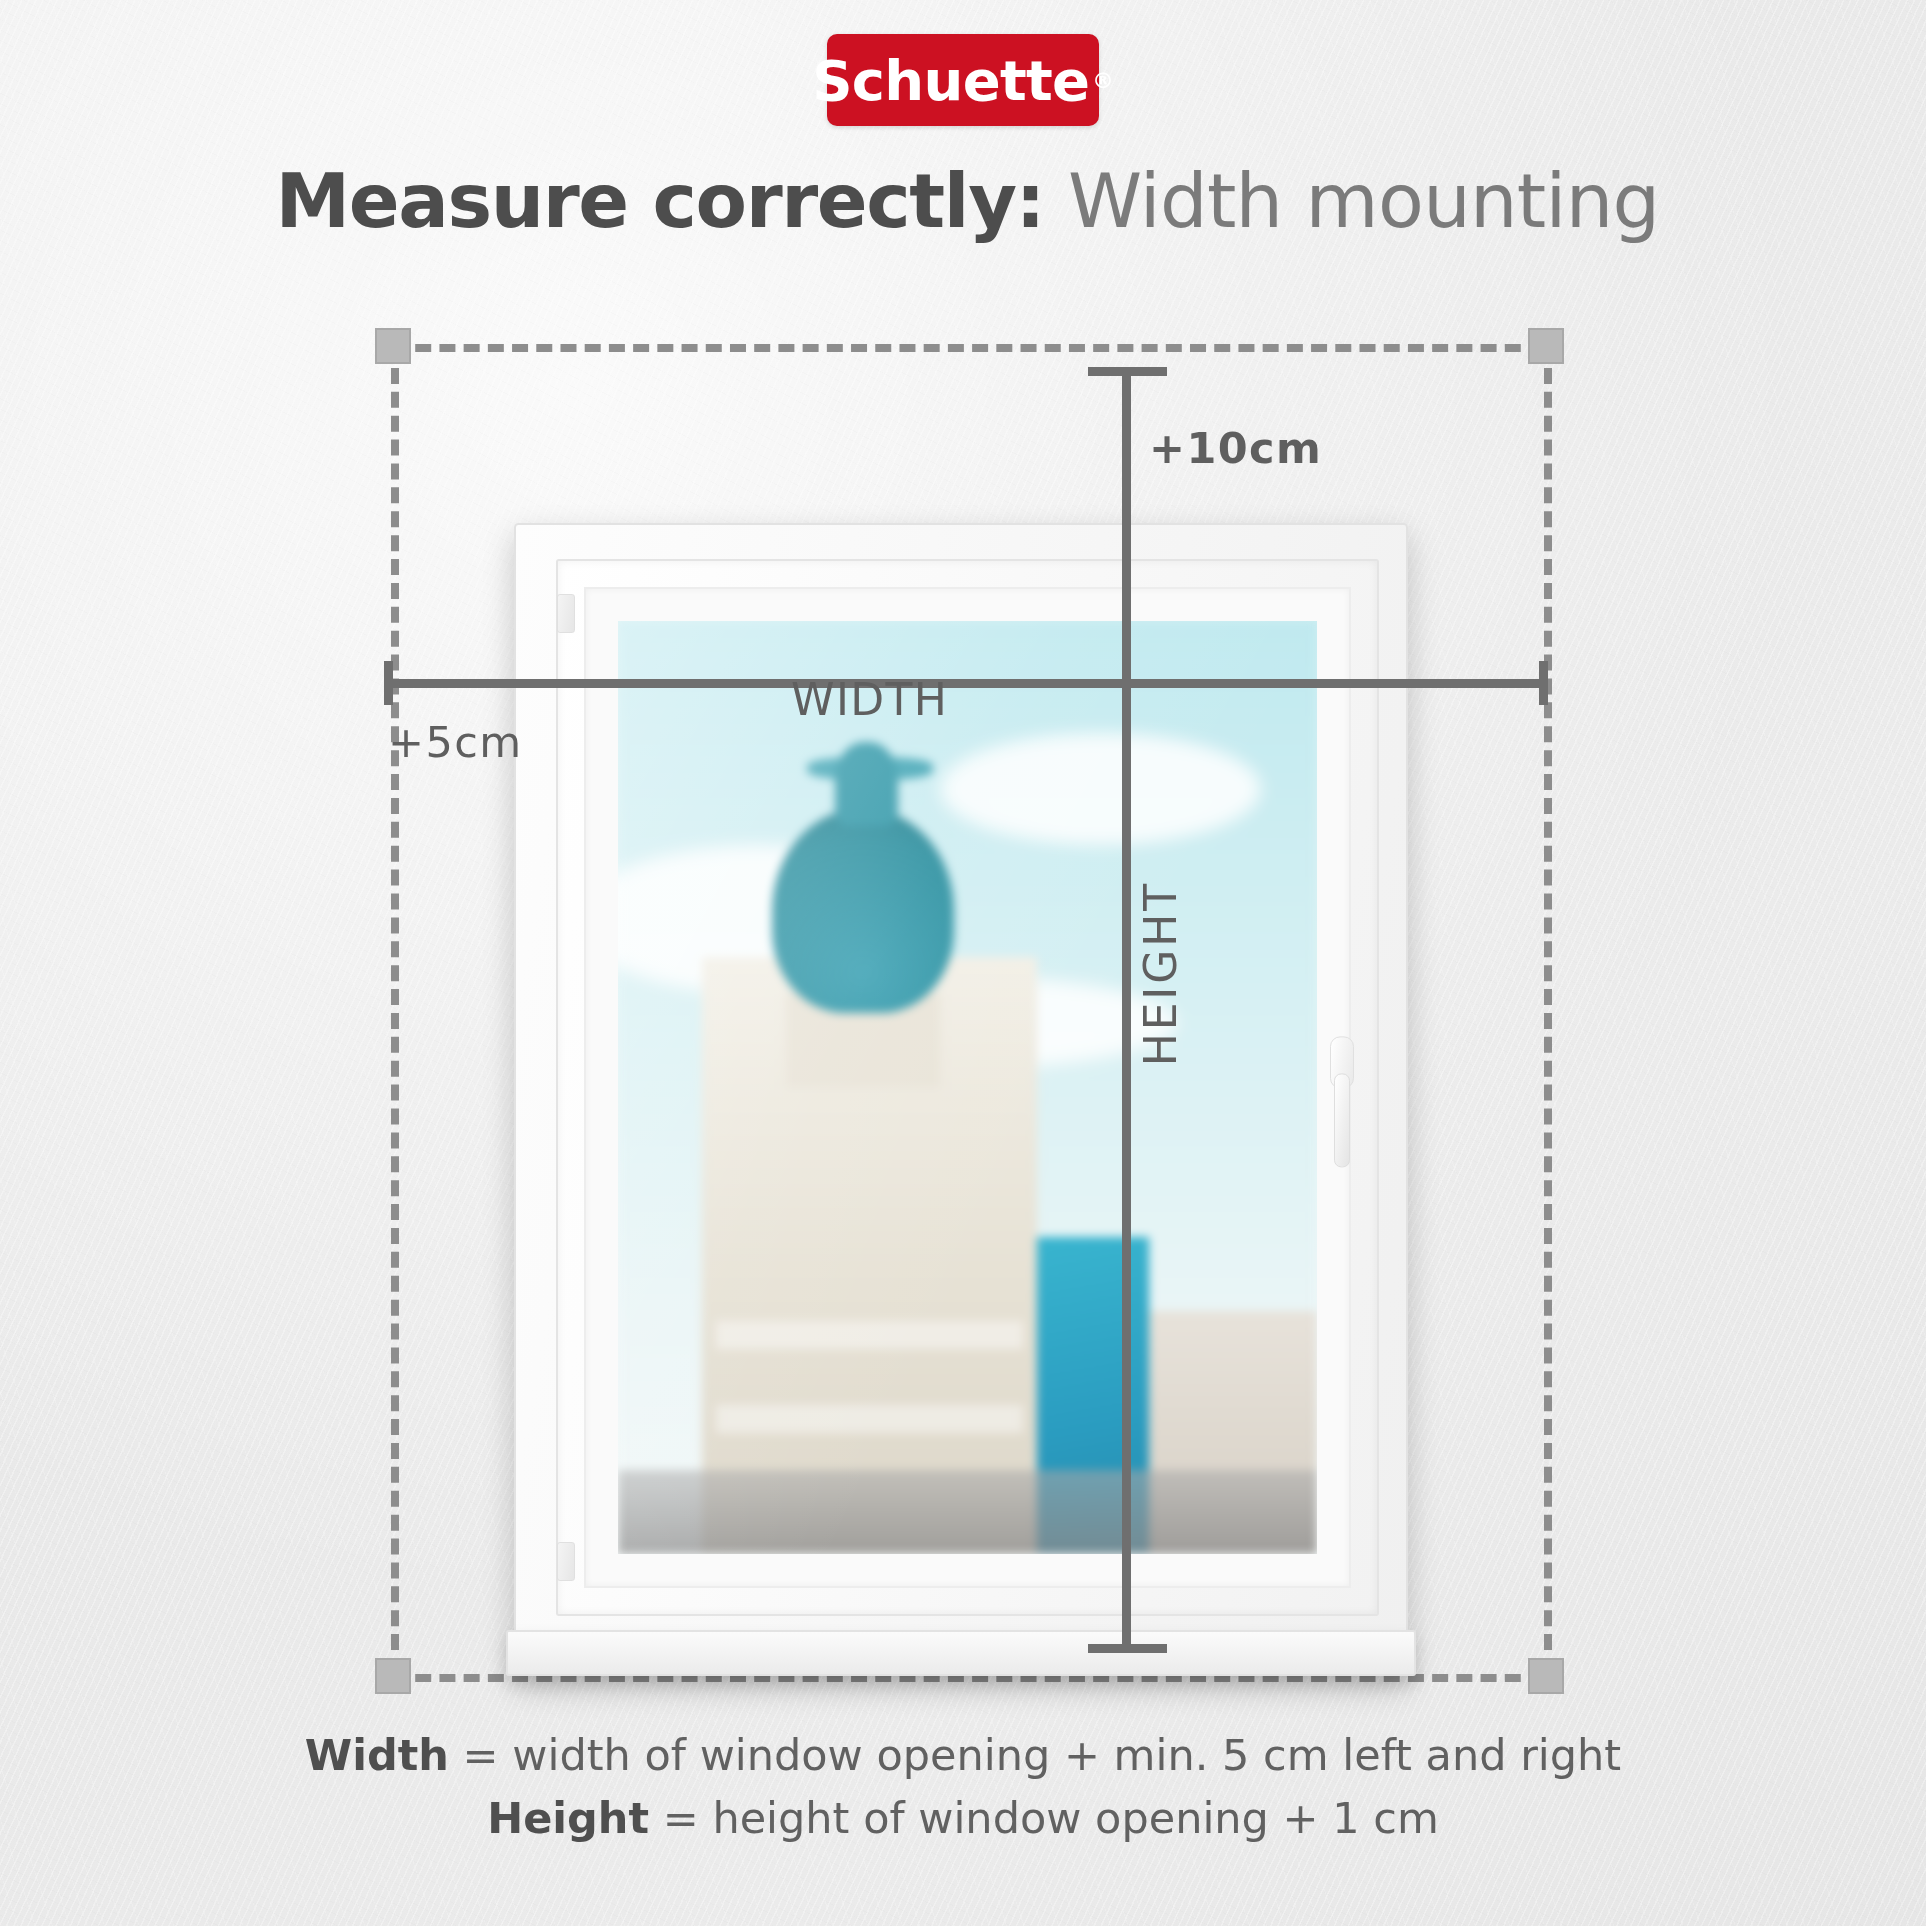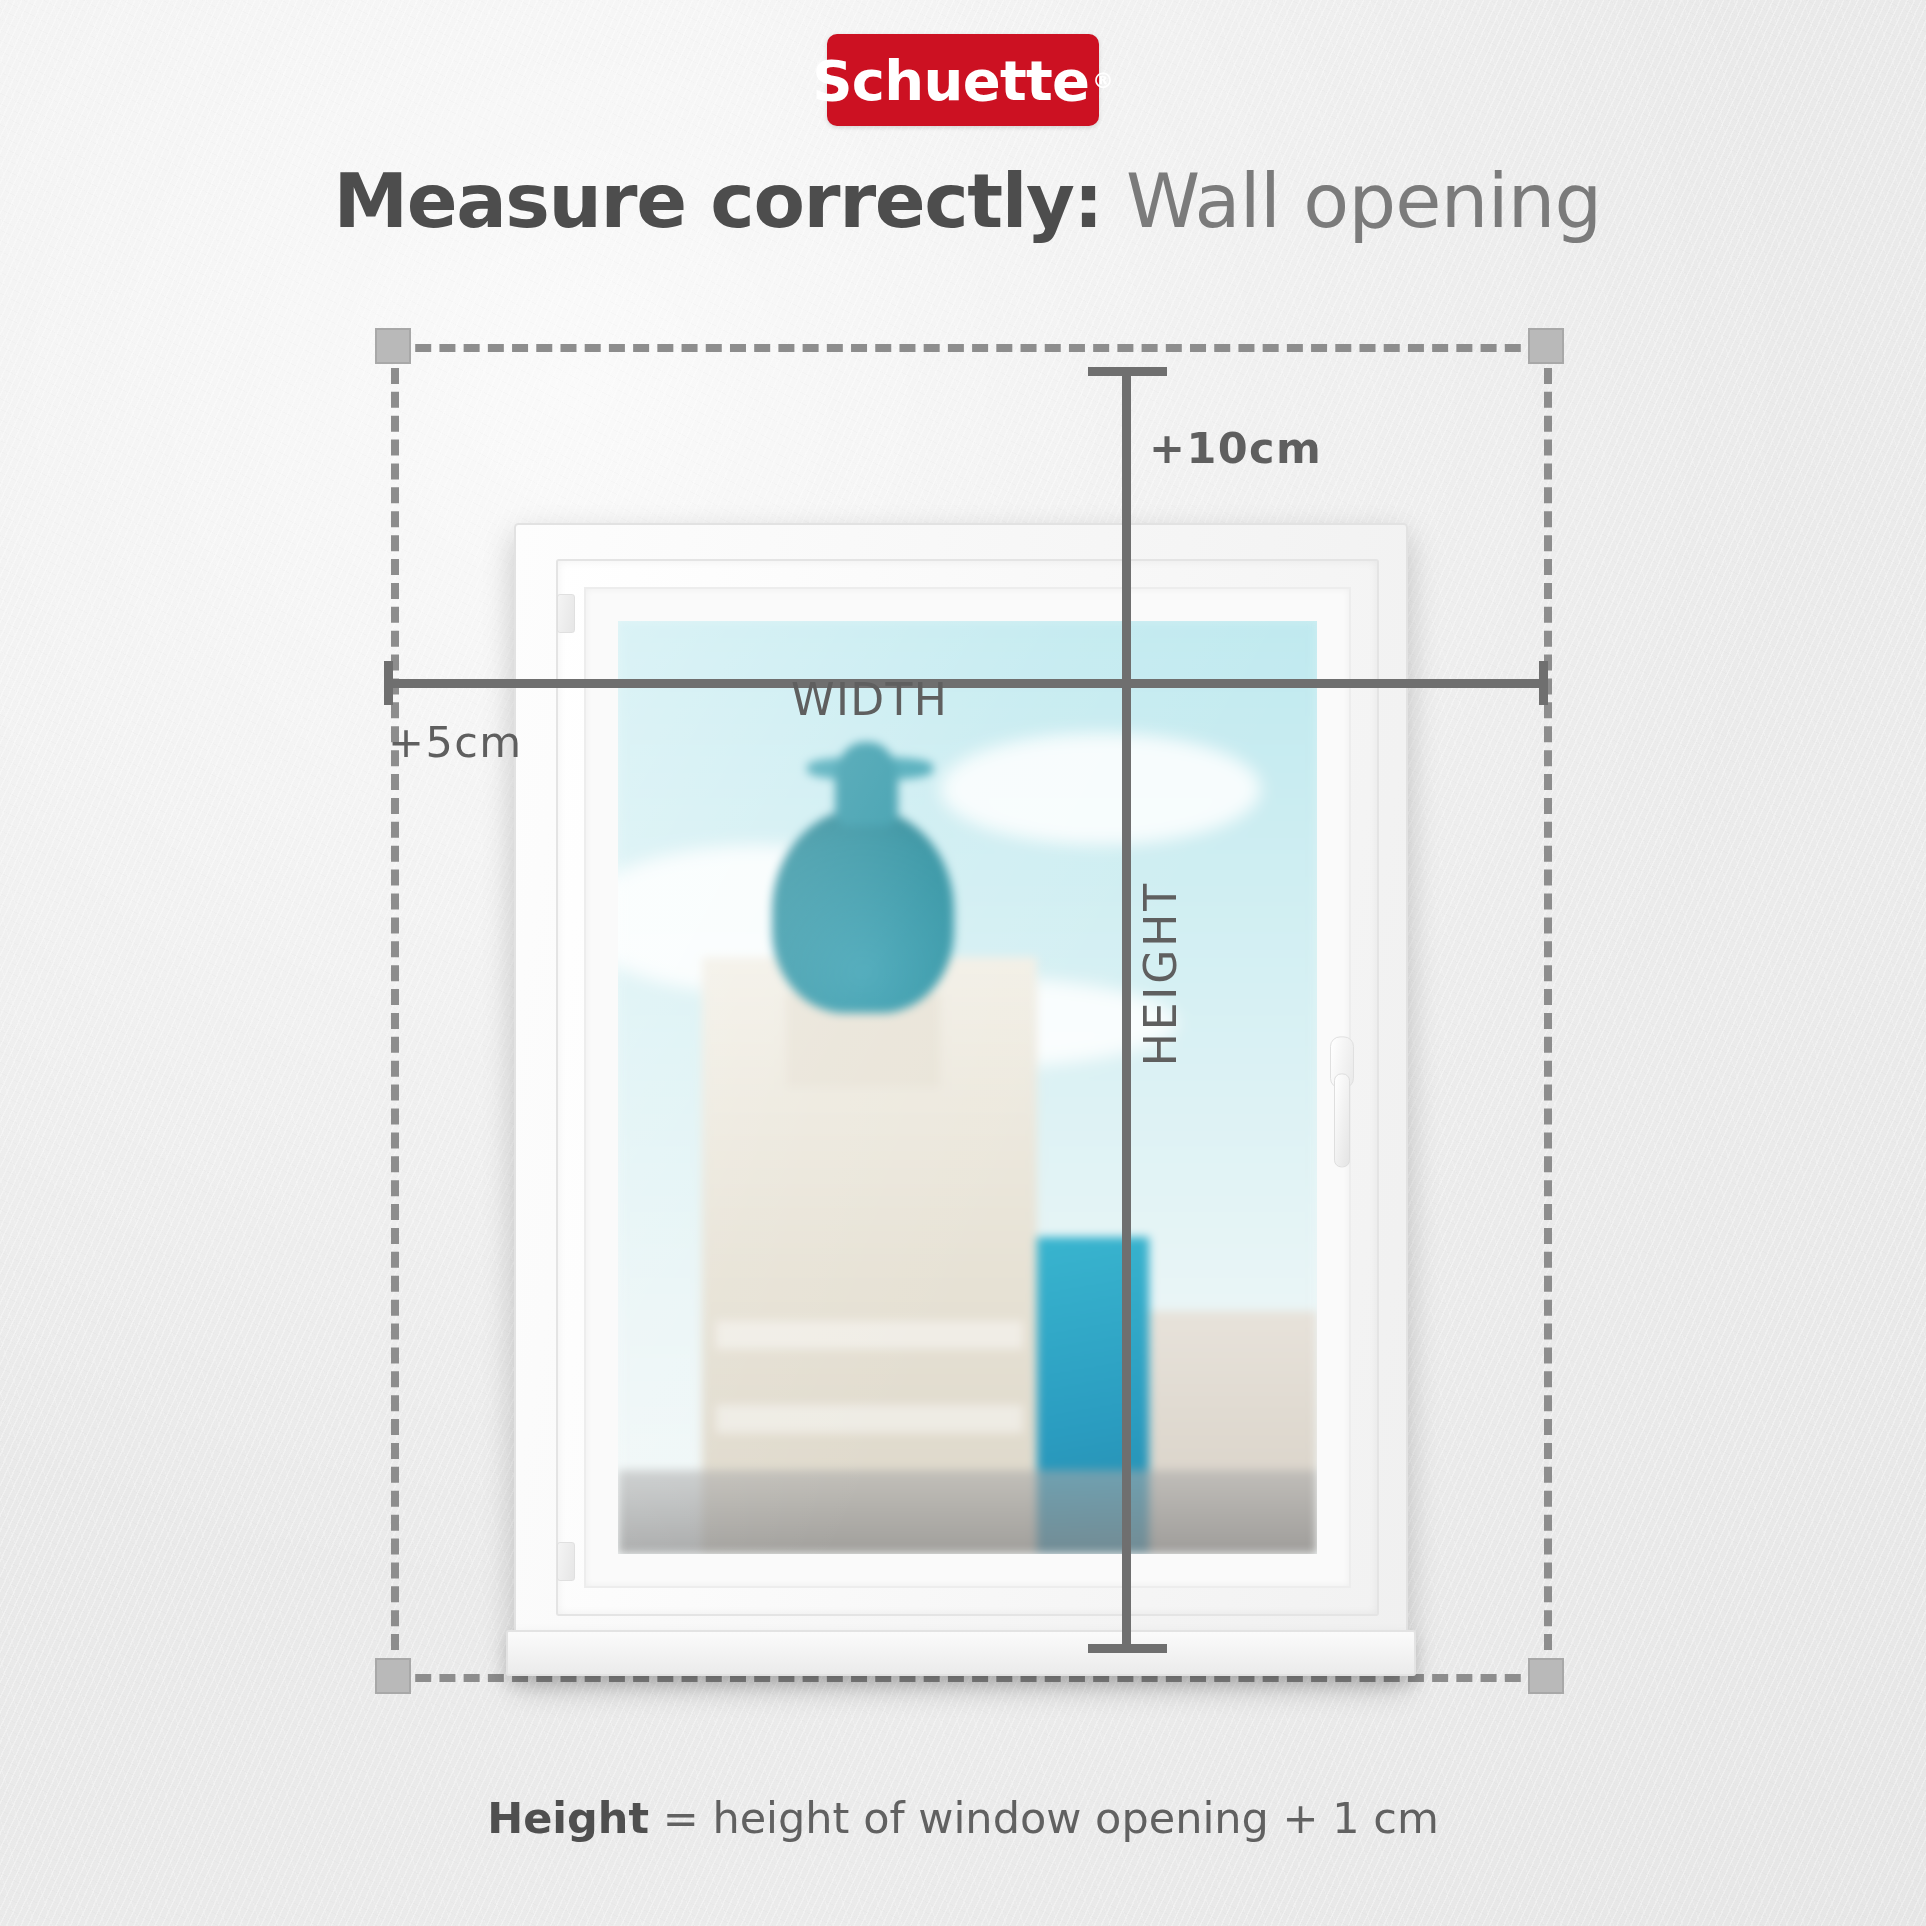--- a/index.html
+++ b/index.html
@@ -352,21 +352,21 @@
 <div id="page">
   <div id="texture"></div>
 
   <div id="logo">
     <span class="logo-text">Schuette</span>
     <span class="logo-reg">®</span>
   </div>
 
   <div id="heading">
     <span class="h-bold">Measure correctly:</span>
-    <span class="h-light">Wall opening</span>
+    <span class="h-light">Width mounting</span>
   </div>
 
   <div class="dash-line dash-h" style="left:391px; top:344px; width:1154px;"></div>
   <div class="dash-line dash-h" style="left:391px; top:1674px; width:1154px;"></div>
   <div class="dash-line dash-v" style="left:391px; top:344px; height:1330px;"></div>
   <div class="dash-line dash-v" style="left:1544px; top:344px; height:1330px;"></div>
 
   <div class="corner-sq" style="left:375px; top:328px;"></div>
   <div class="corner-sq" style="left:1528px; top:328px;"></div>
   <div class="corner-sq" style="left:375px; top:1658px;"></div>
@@ -413,17 +413,20 @@
   <div class="cap-v" style="left:384px; top:661px;"></div>
   <div class="cap-v" style="left:1539px; top:661px;"></div>
 
   <div class="meas-label" id="label-width">WIDTH</div>
   <div class="meas-label" id="label-height">HEIGHT</div>
   <div class="meas-label" id="label-10cm">+10cm</div>
   <div class="meas-label" id="label-5cm">+5cm</div>
 
   <div id="footer">
     <div class="ft-row">
+      <span class="ft-key">Width</span><span> = width of window opening + min. 5 cm left and right</span>
+    </div>
+    <div class="ft-row">
       <span class="ft-key">Height</span><span> = height of window opening + 1 cm</span>
     </div>
   </div>
 </div>
 
 
 </body></html>

